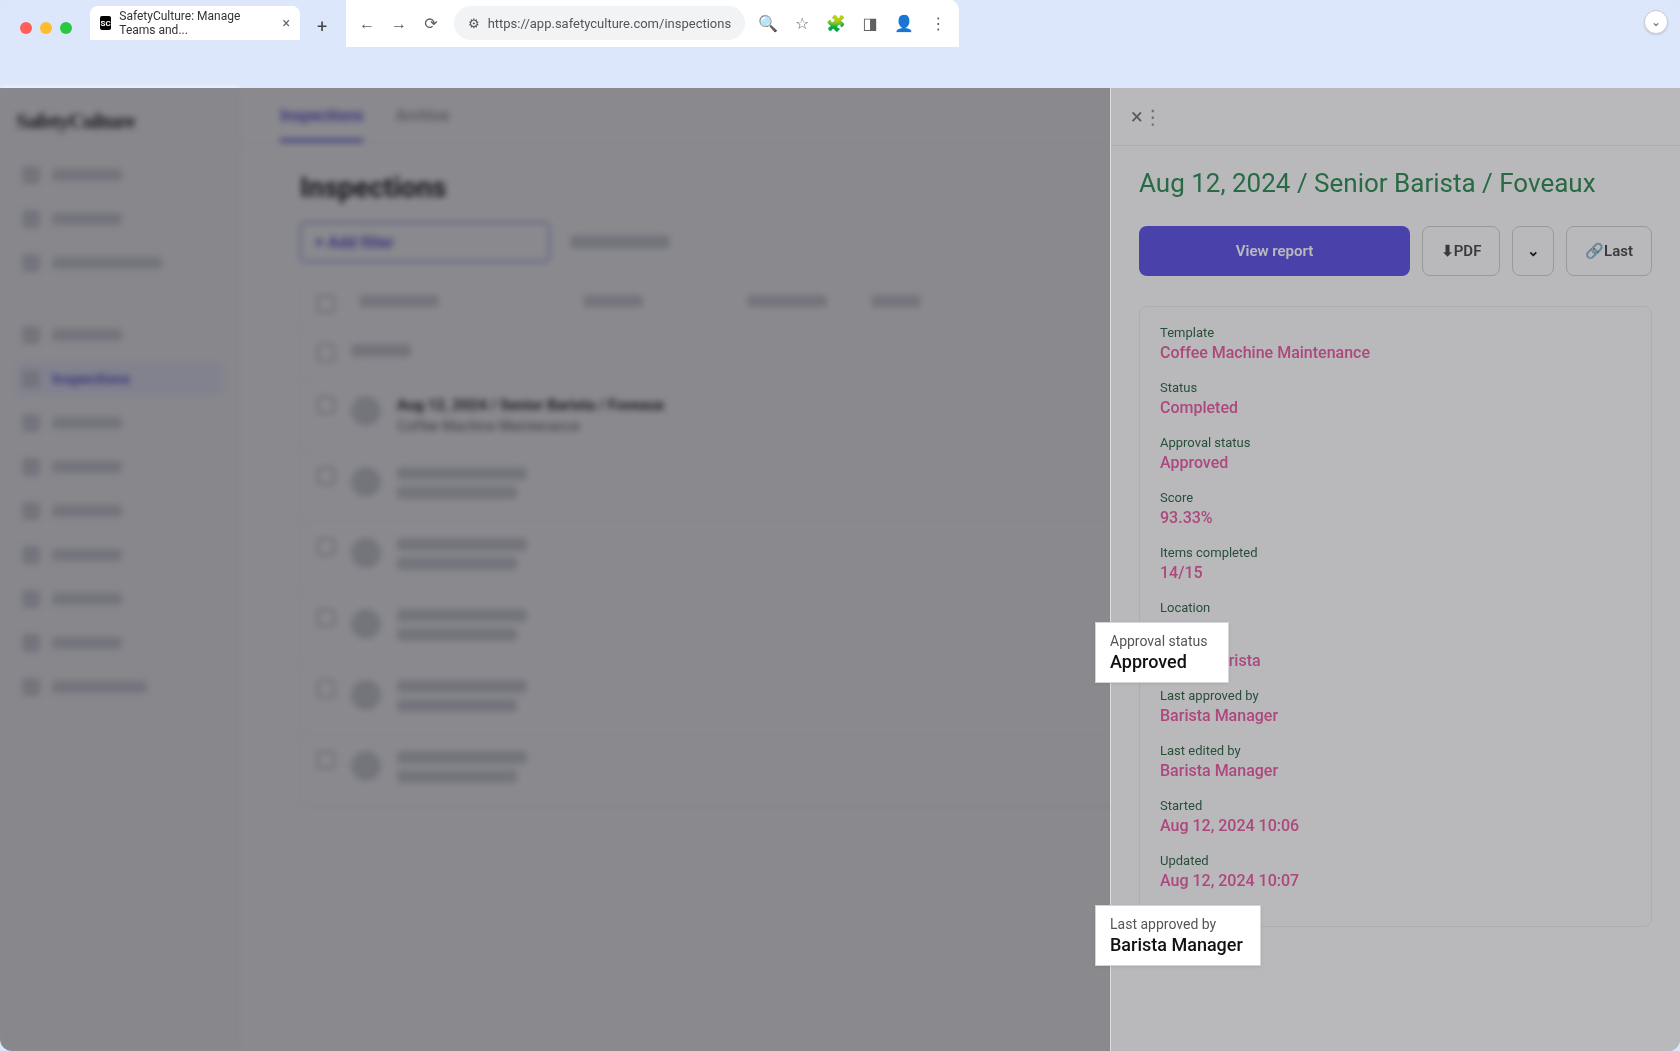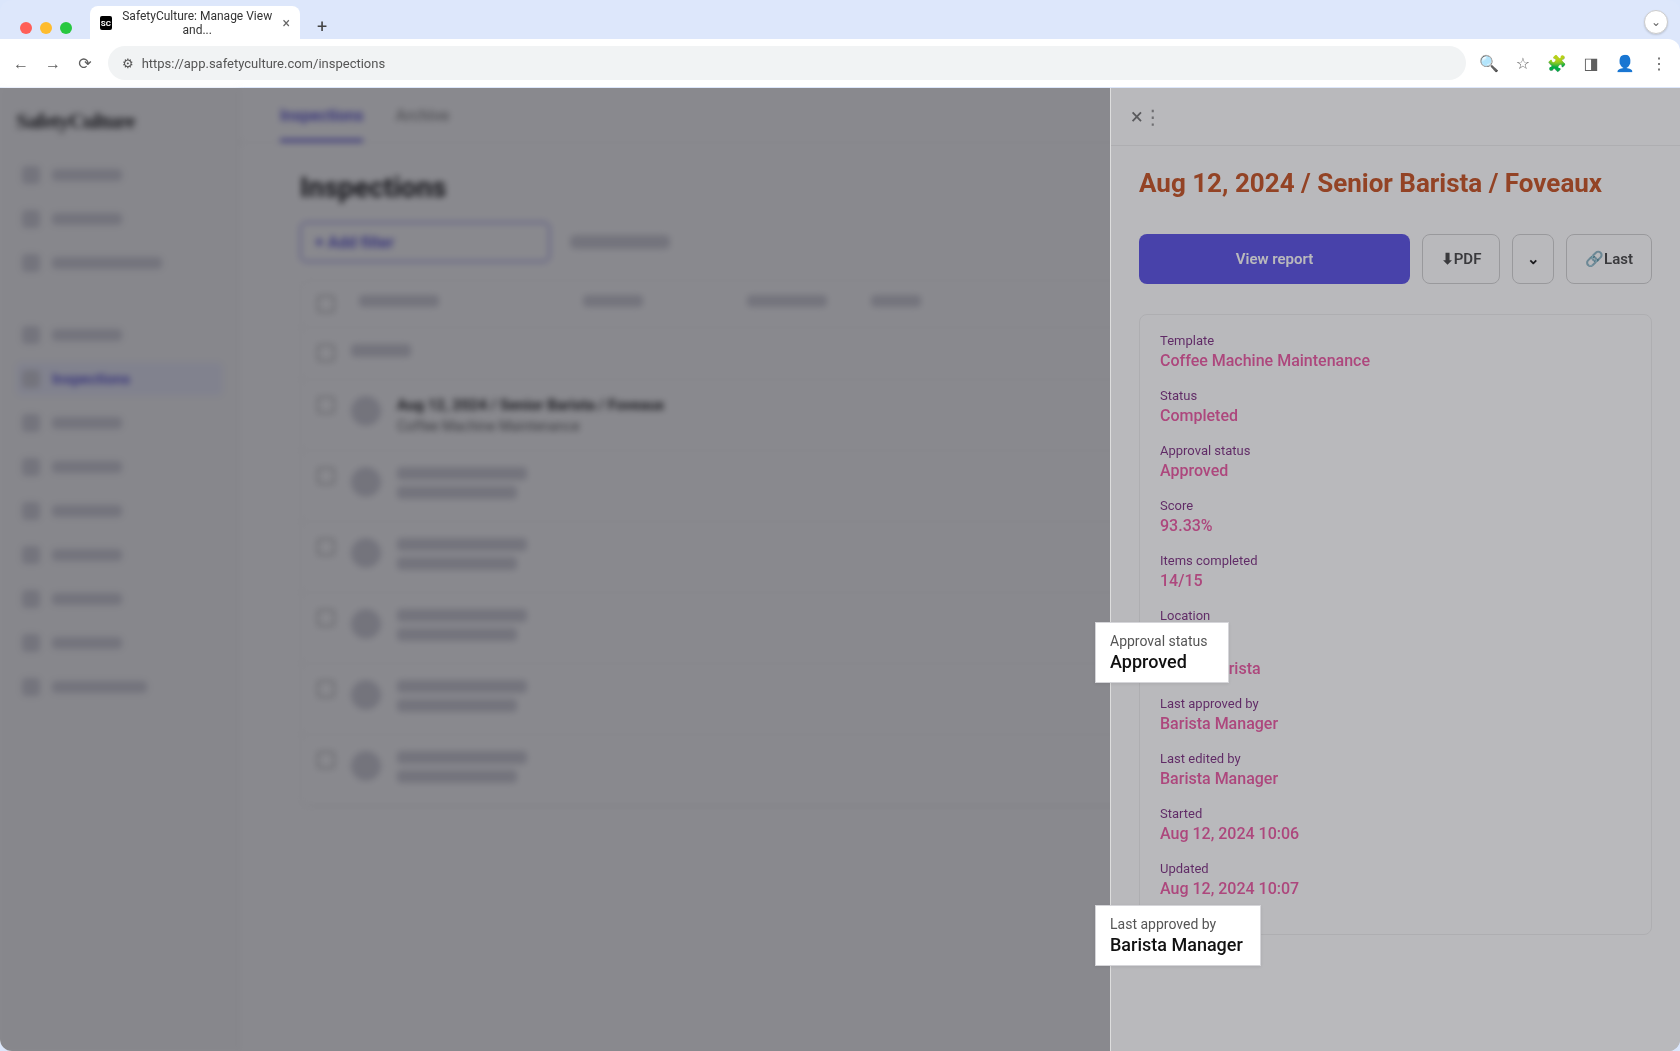--- a/index.html
+++ b/index.html
@@ -1,19 +1,19 @@
 <!DOCTYPE html>
 <html><head>
 <meta charset="utf-8">
 <style>
 * { margin:0; padding:0; box-sizing:border-box; font-family:-apple-system,BlinkMacSystemFont,"Segoe UI",Roboto,sans-serif; }
 body { width:1680px; height:1051px; background:#dbe6fb; overflow:hidden; position:relative; border-radius:12px; }
 
 
-.chrome { height:88px; background:#dde7fb; display:flex; flex-direction:column;text-align:center; }
+.chrome { height:88px; background:#dde7fb; display:flex; flex-direction:row; }
 .tab-strip { height:40px; display:flex; align-items:flex-end; padding:0 10px; gap:8px; }
 .traffic { display:flex; gap:8px; padding:12px 10px 6px 10px; }
 .traffic span { width:12px; height:12px; border-radius:50%; }
 .t-red{background:#ff5f57}.t-yel{background:#febc2e}.t-grn{background:#28c840}
 .tab { background:#fff; height:34px; border-radius:8px 8px 0 0; padding:0 10px; display:flex; align-items:center; gap:8px; font-size:12px; color:#333; width:210px; }
 .tab .fav{width:14px;height:14px;background:#000;border-radius:2px;display:flex;align-items:center;justify-content:center;color:#fff;font-size:8px;font-weight:bold}
 .tab .x{margin-left:auto;color:#666;font-size:14px;cursor:pointer}
 .new-tab{width:28px;height:28px;display:flex;align-items:center;justify-content:center;color:#444;font-size:18px;cursor:pointer}
 .addr-bar { height:48px; background:#fff; display:flex; align-items:center; padding:0 12px; gap:14px; border-radius:0 12px 0 0; margin-top:-1px; }
 .nav-ico{width:18px;height:18px;color:#5f5f5f;cursor:pointer;display:flex;align-items:center;justify-content:center}
@@ -57,32 +57,32 @@
 .row .score{font-weight:700;font-size:15px}
 .row.sk .line{height:13px;background:#d0d0d8;border-radius:4px;margin-bottom:6px}
 
 
 .panel { position:absolute; top:0; right:0; bottom:0; width:570px; background:#fff; border-left:1px solid #ddd; }
 .panel-hdr{height:58px;display:flex;align-items:center;padding:0 20px;border-bottom:1px solid #eee}
 .close-x{font-size:22px;color:#666;cursor:pointer}
 .panel-hdr .ttl{flex:1;text-align:center;font-size:17px;font-weight:600;color:#333}
 .dots{color:#888;font-size:20px;cursor:pointer}
 .panel-body{padding:22px 28px}
-.panel-title{font-size:26px;font-weight:700;color:#c2410c;margin-bottom:36px}
+.panel-title{font-size:26px;font-weight:400;color:#15803d;margin-bottom:28px}
 .action-row{display:flex;gap:12px;margin-bottom:30px}
 .btn{height:50px;border-radius:8px;display:flex;align-items:center;justify-content:center;font-size:15px;font-weight:600}
 .btn-primary{background:#4a3fe3;color:#fff;flex:1}
 .btn-outline{border:1px solid #ccc;color:#333;padding:0 18px;background:#fff}
 .btn-drop{border:1px solid #ccc;width:42px}
 .details-h{display:flex;justify-content:space-between;align-items:center;margin-bottom:16px}
 .details-h h3{font-size:20px;font-weight:700}
 .create-act{font-size:14px;color:#333;font-weight:600;display:flex;gap:6px;align-items:center}
 .d-card{border:1px solid #eee;border-radius:8px;padding:18px 20px}
 .d-row{margin-bottom:18px}
-.d-lbl{font-size:13px;color:#701a75;margin-bottom:3px}
+.d-lbl{font-size:13px;color:#14532d;margin-bottom:3px}
 .d-val{font-size:16px;color:#ec4899;font-weight:500}
 .panel-dim{position:absolute;inset:0;background:rgba(70,70,80,.38)}
 
 
 .highlight { position:absolute; background:#fff; border:1px solid #d5d5d9; box-shadow:0 1px 3px rgba(0,0,0,.08); padding:10px 14px; z-index:100; }
 .highlight .d-lbl{font-size:14px;color:#555;margin-bottom:2px}
 .highlight .d-val{font-size:18px;color:#111;font-weight:500}
 .hl1{top:534px;right:451px;width:134px}
 .hl2{top:817px;right:419px;width:166px}
 
@@ -93,21 +93,21 @@
 
 <div class="chrome">
   <div class="tab-strip">
     <div class="traffic">
       <span class="t-red"></span>
       <span class="t-yel"></span>
       <span class="t-grn"></span>
     </div>
     <div class="tab">
       <span class="fav">SC</span>
-      <span>SafetyCulture: Manage View and...</span>
+      <span>SafetyCulture: Manage Teams and...</span>
       <span class="x">×</span>
     </div>
     <div class="new-tab">+</div>
   </div>
   <div class="addr-bar">
     <span class="nav-ico">←</span>
     <span class="nav-ico">→</span>
     <span class="nav-ico">⟳</span>
     <div class="url-box">
       <span>⚙</span>

